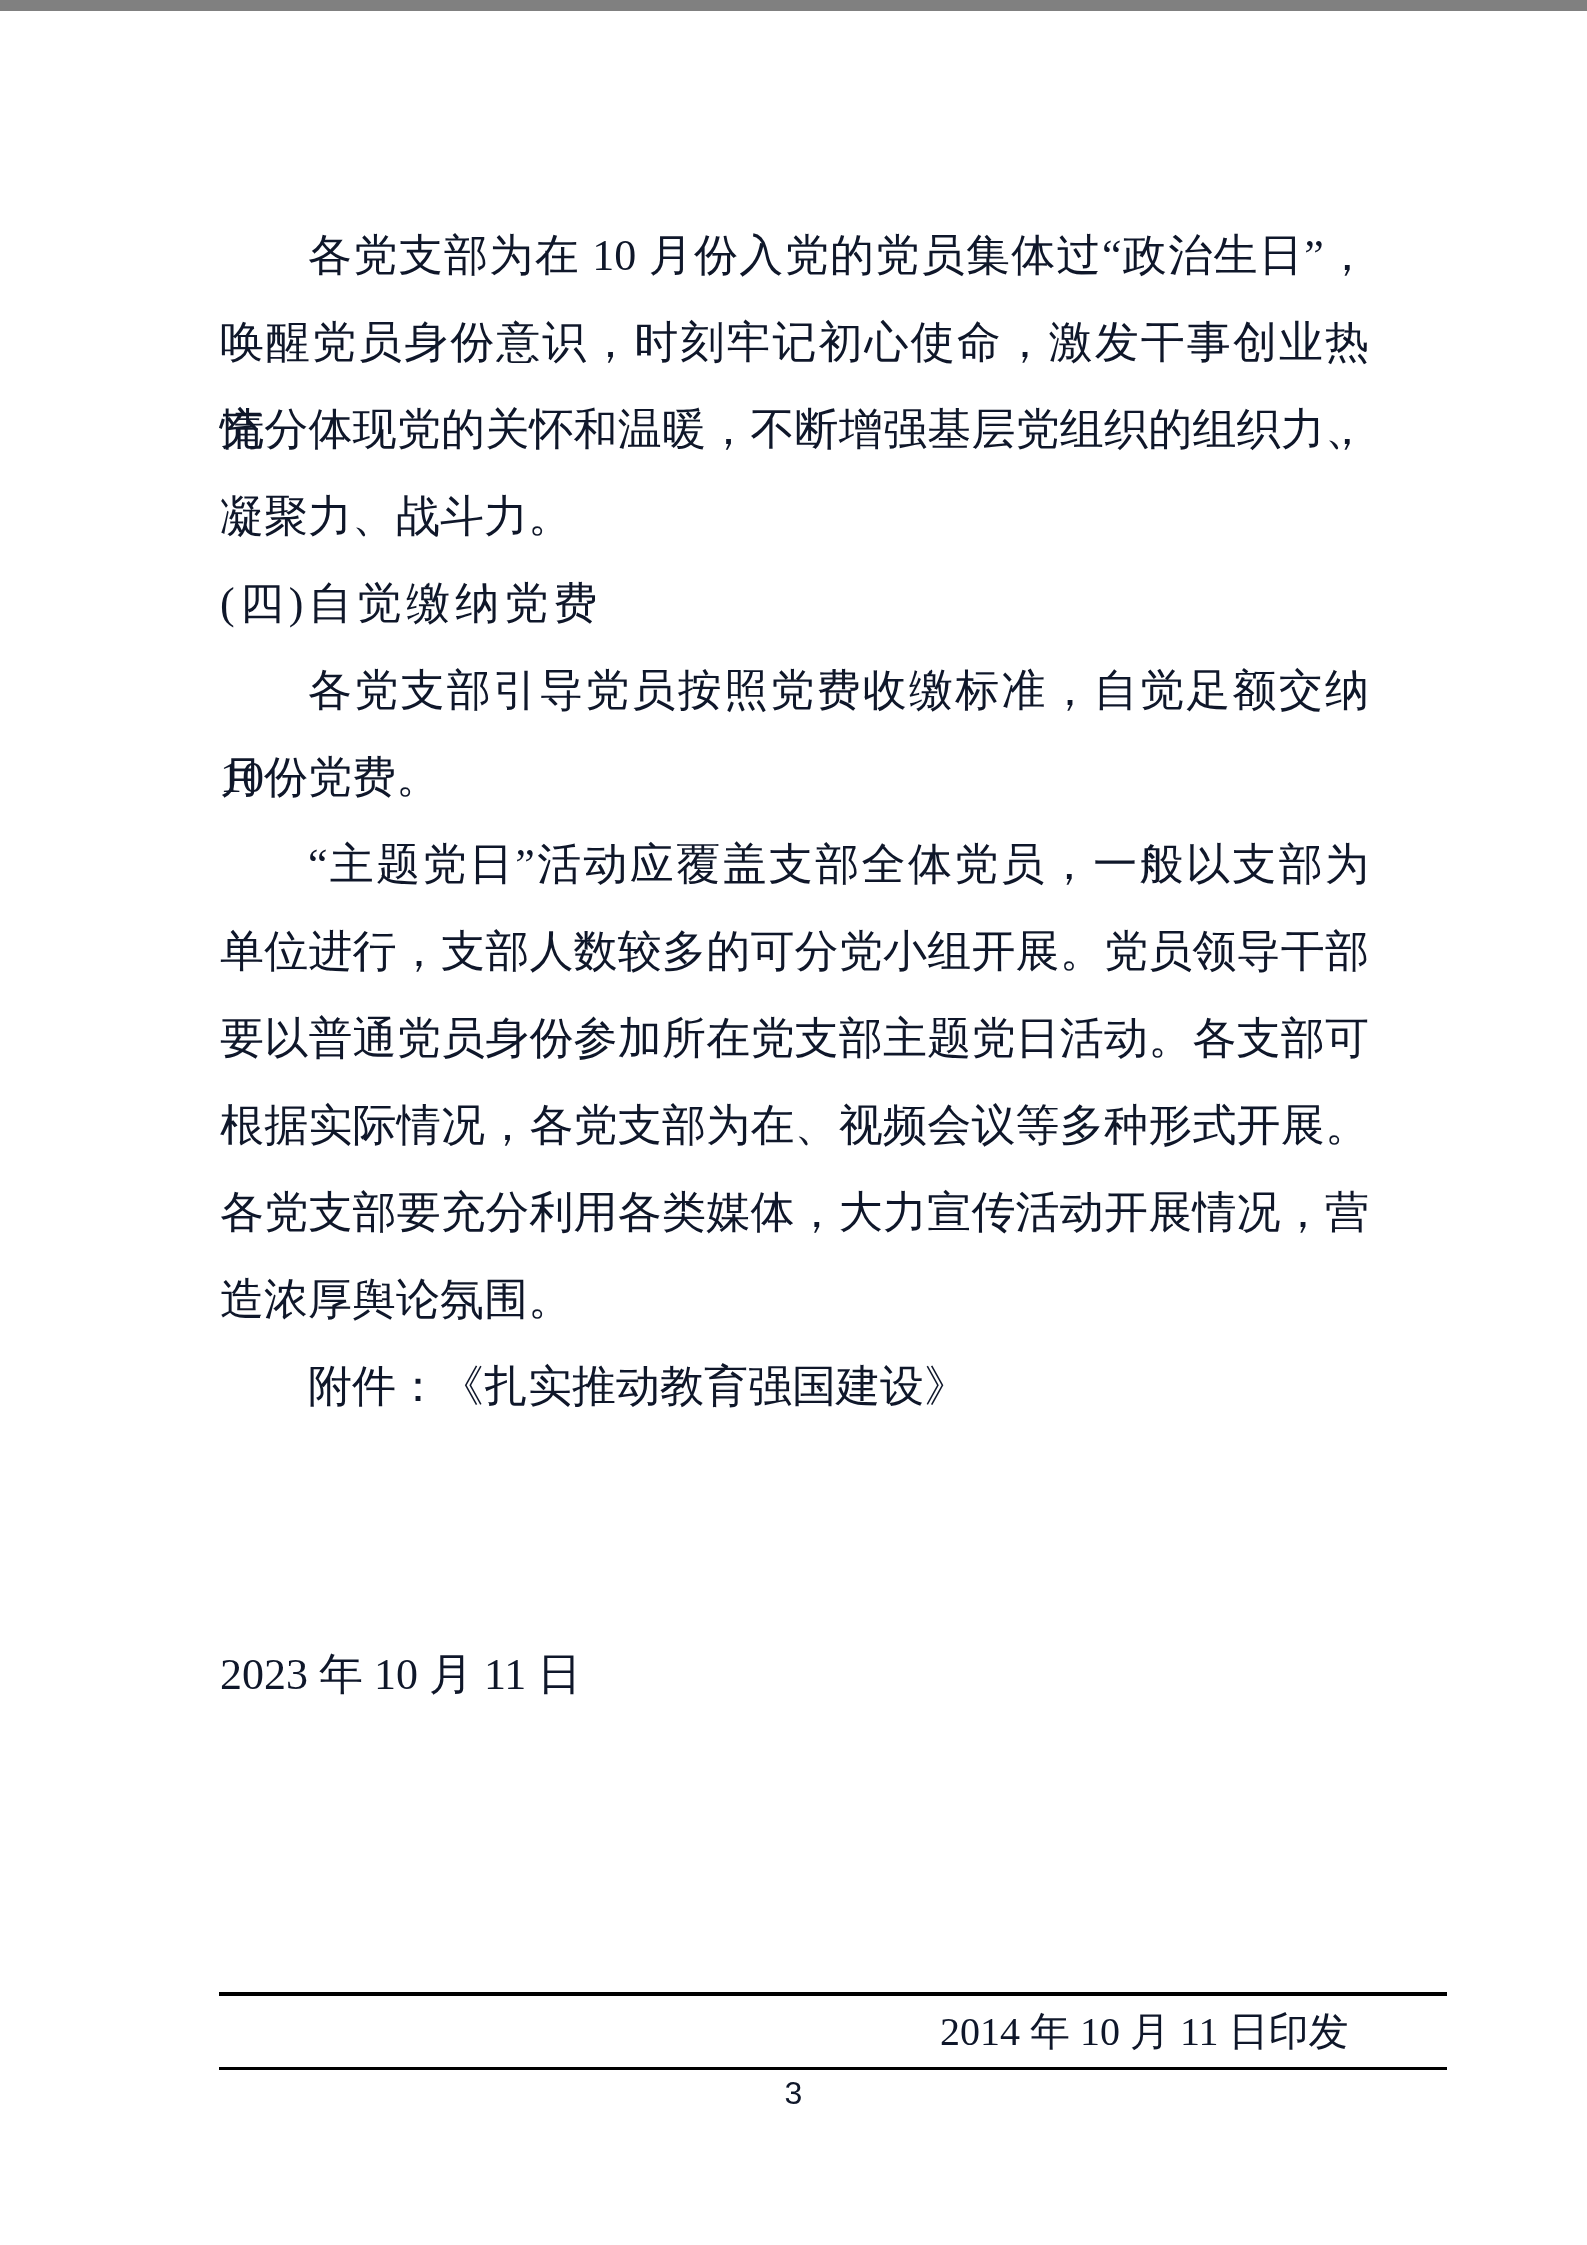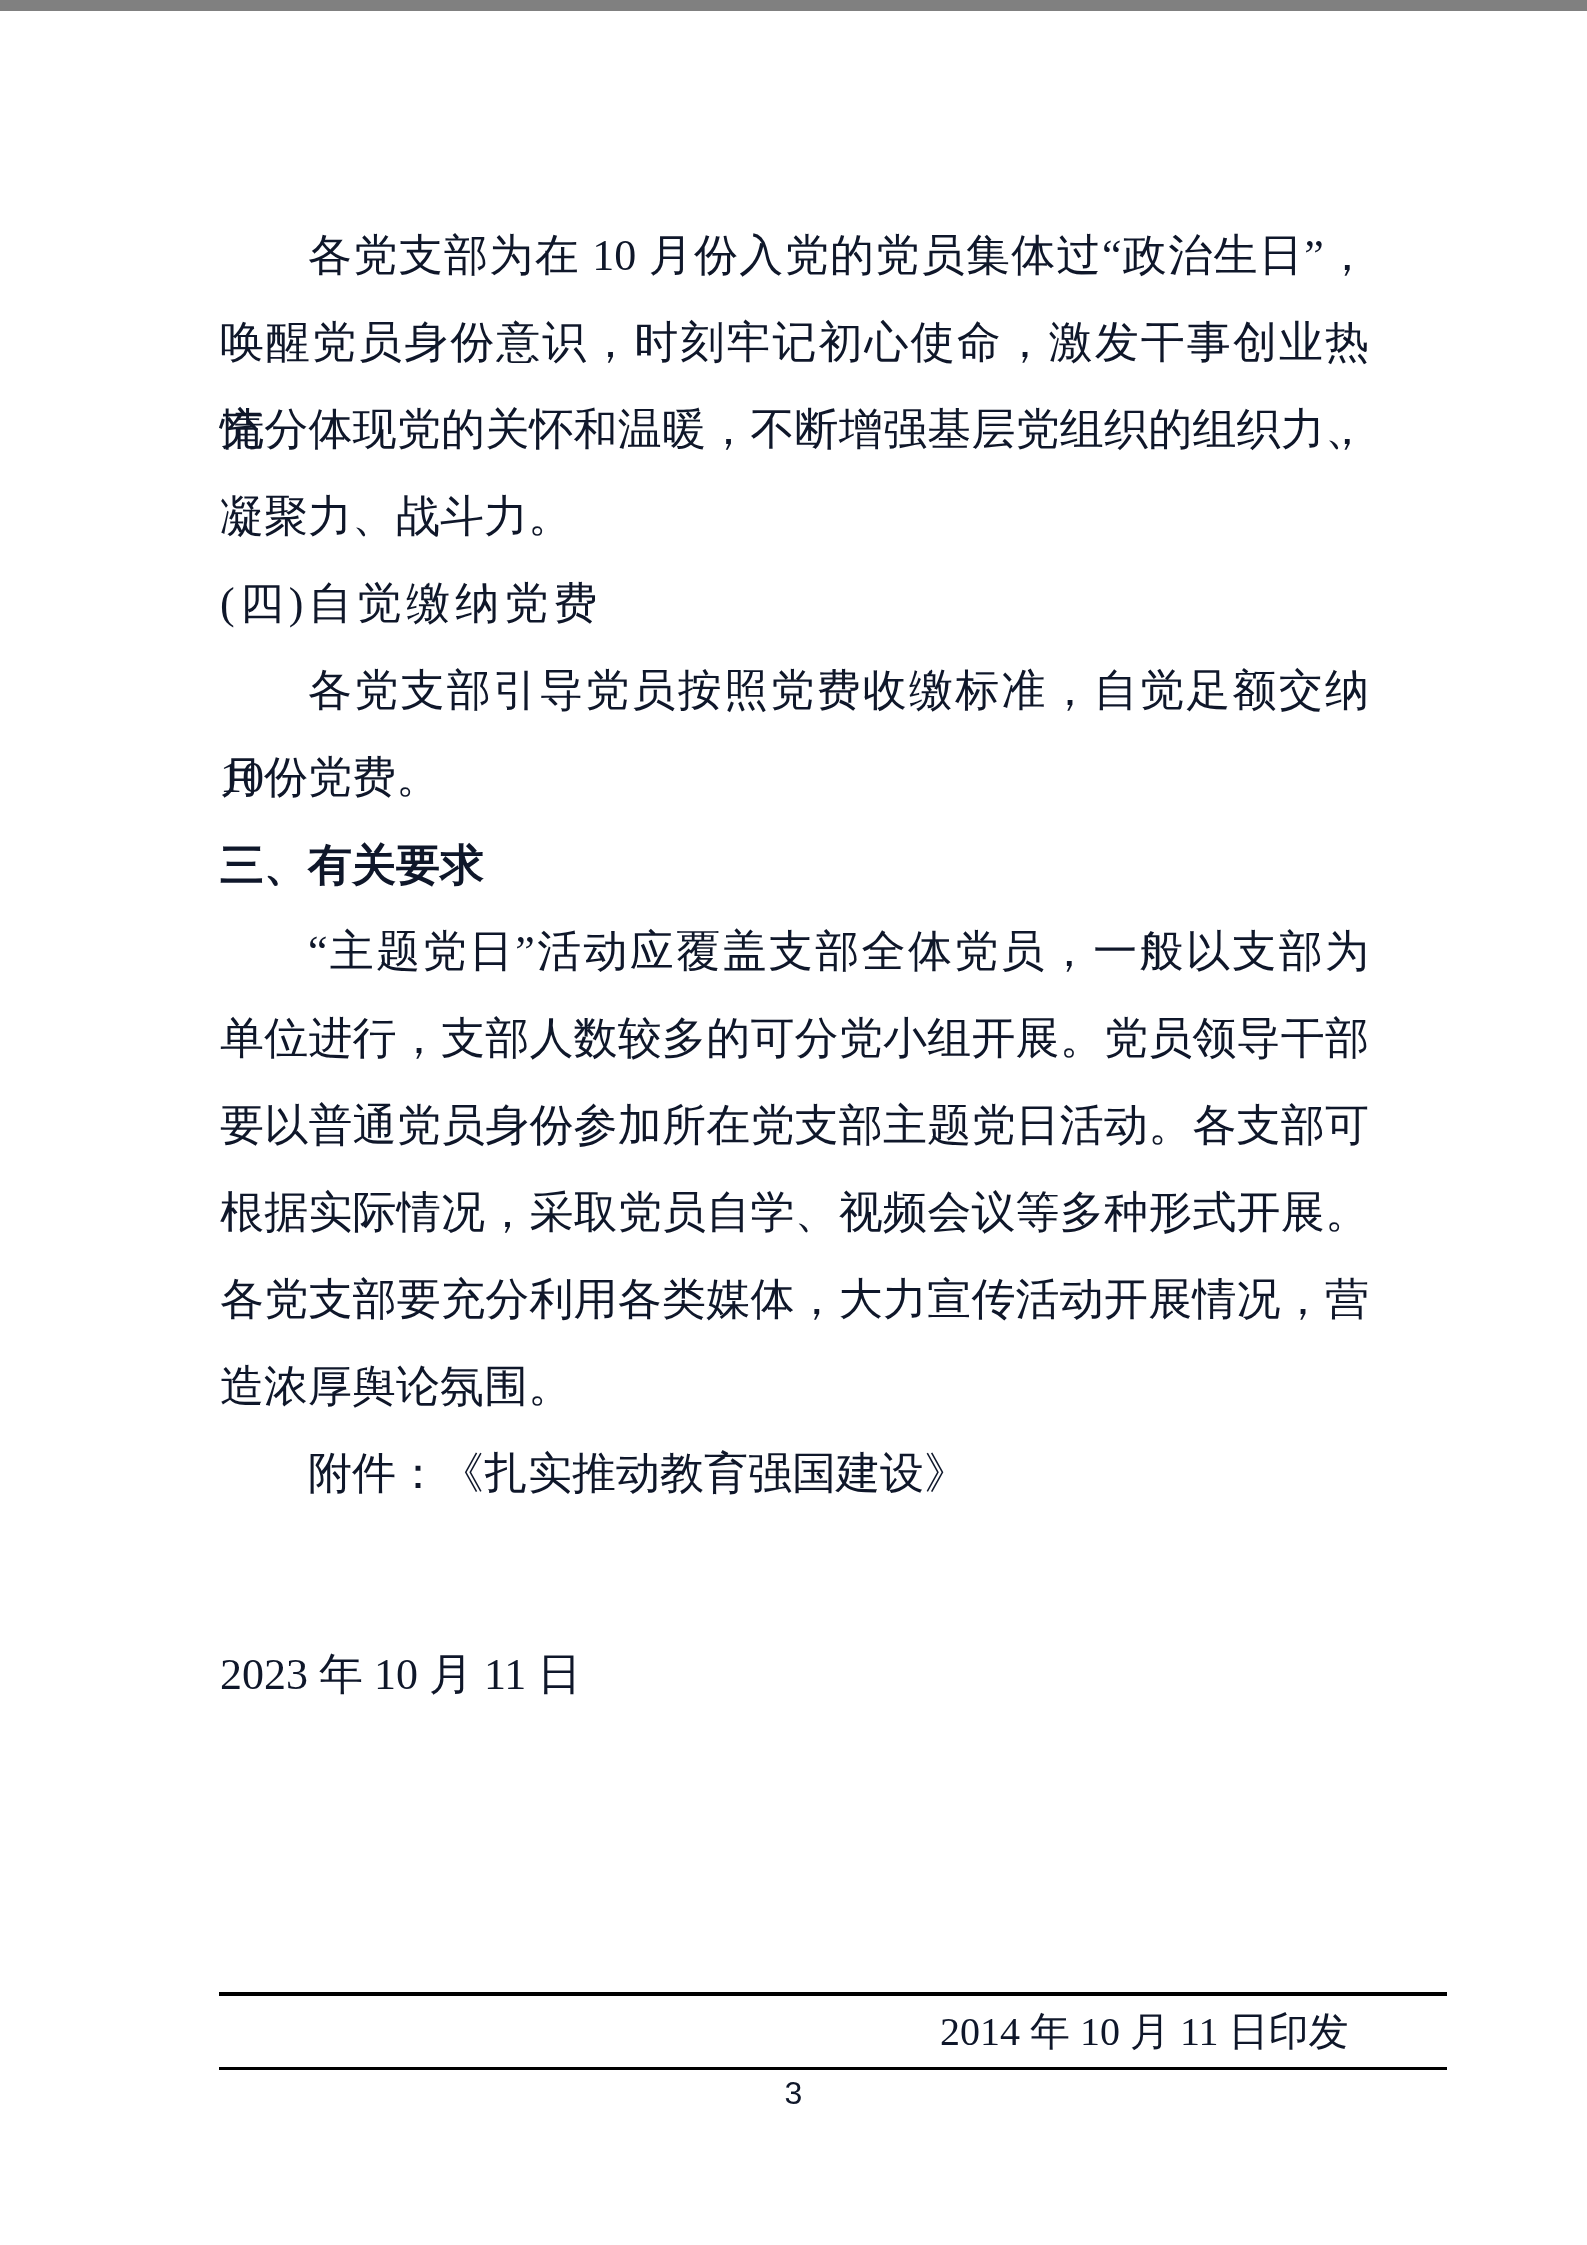--- a/index.html
+++ b/index.html
@@ -110,25 +110,24 @@
 <div class="page">
 
   <div class="content">
     <div class="line indent fill">各党支部为在 10 月份入党的党员集体过“政治生日”，</div>
     <div class="line fill">唤醒党员身份意识，时刻牢记初心使命，激发干事创业热情，</div>
     <div class="line fill">充分体现党的关怀和温暖，不断增强基层党组织的组织力、</div>
     <div class="line">凝聚力、战斗力。</div>
     <div class="line kaiti">(四)自觉缴纳党费</div>
     <div class="line indent fill">各党支部引导党员按照党费收缴标准，自觉足额交纳 10</div>
     <div class="line">月份党费。</div>
-    <div class="line heading">三、有关要求</div>
     <div class="line indent fill">“主题党日”活动应覆盖支部全体党员，一般以支部为</div>
     <div class="line fill">单位进行，支部人数较多的可分党小组开展。党员领导干部</div>
     <div class="line fill">要以普通党员身份参加所在党支部主题党日活动。各支部可</div>
-    <div class="line fill">根据实际情况，采取党员自学、视频会议等多种形式开展。</div>
+    <div class="line fill">根据实际情况，各党支部为在、视频会议等多种形式开展。</div>
     <div class="line fill">各党支部要充分利用各类媒体，大力宣传活动开展情况，营</div>
     <div class="line">造浓厚舆论氛围。</div>
     <div class="line indent">附件：《扎实推动教育强国建设》</div>
   </div>
 
   <div class="date-line">2023 年 10 月 11 日</div>
 
   <div class="footer-rule-top"></div>
 
   <div class="footer-text">

